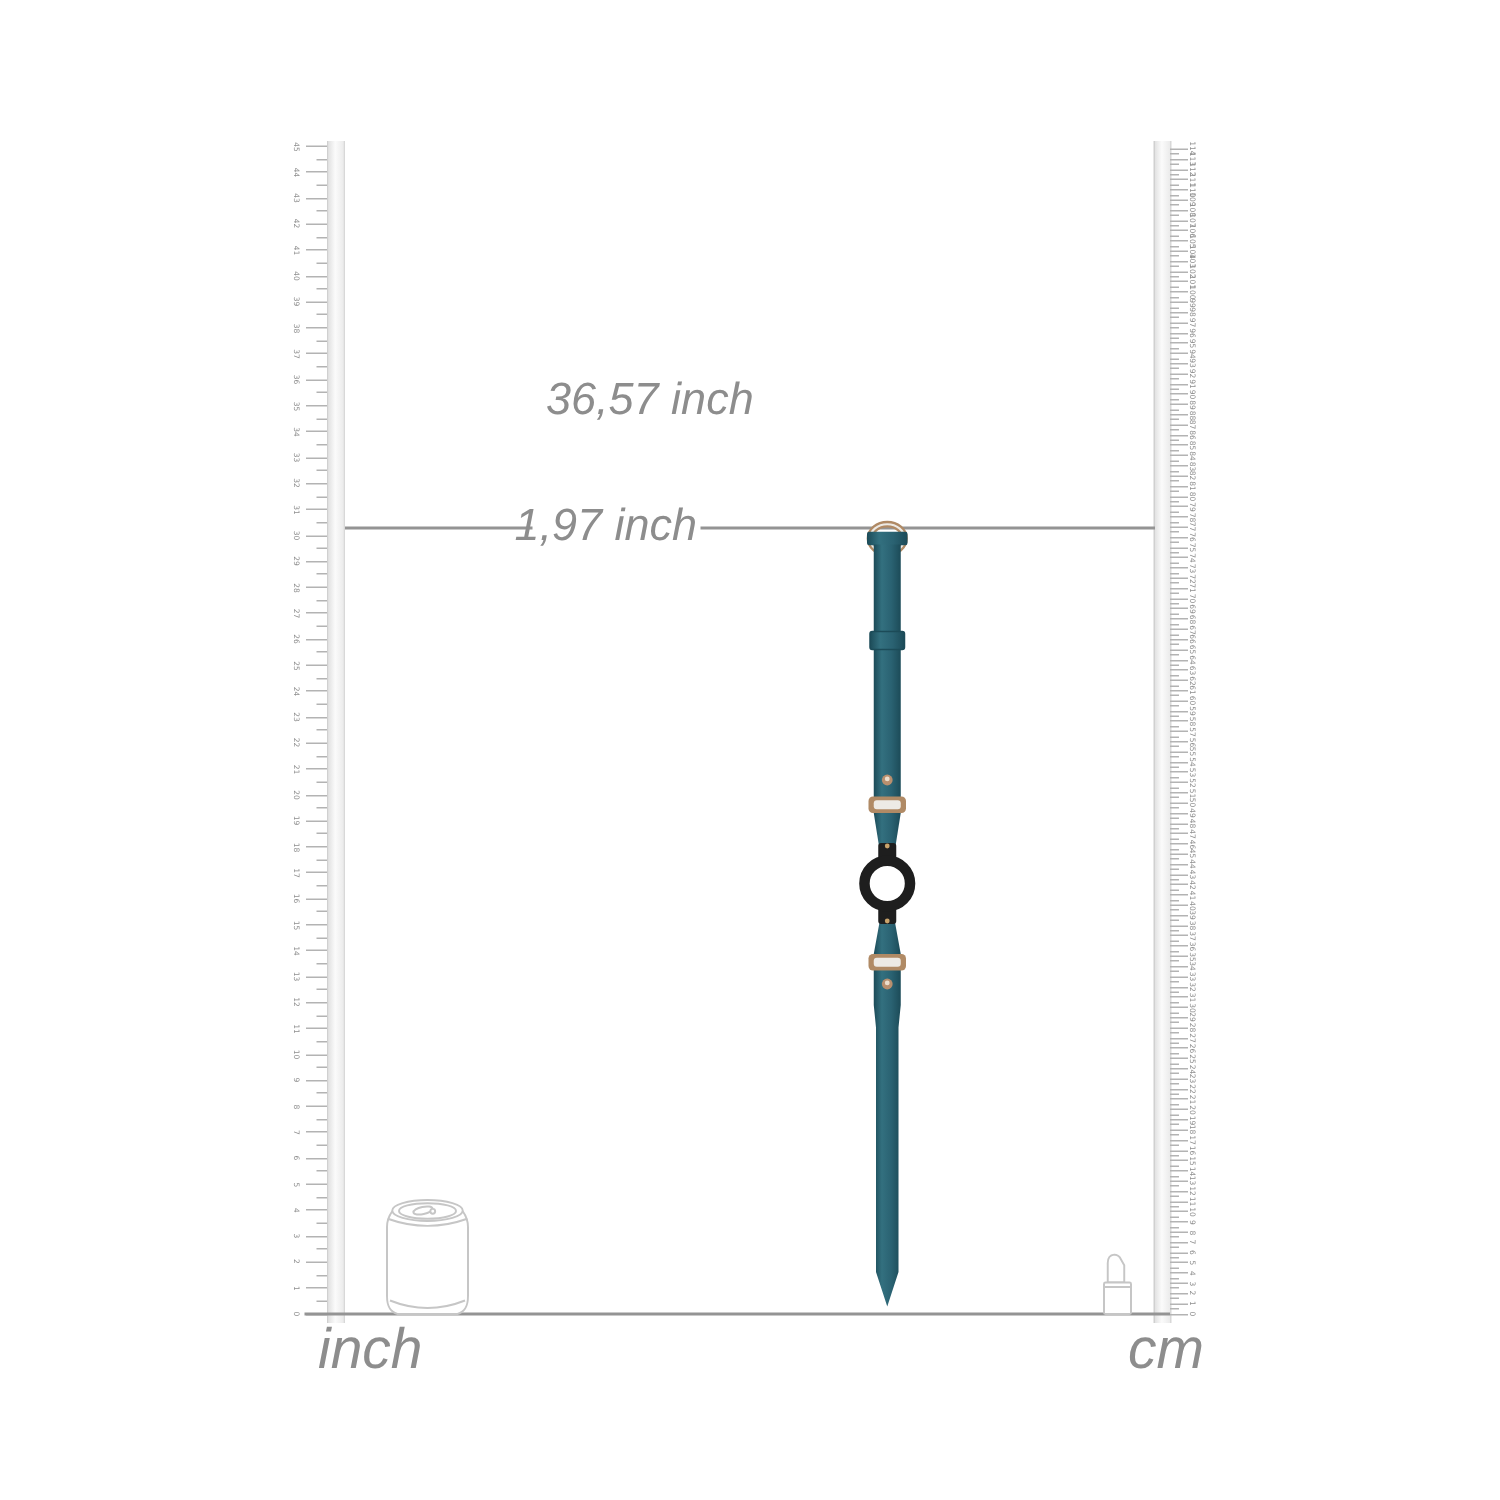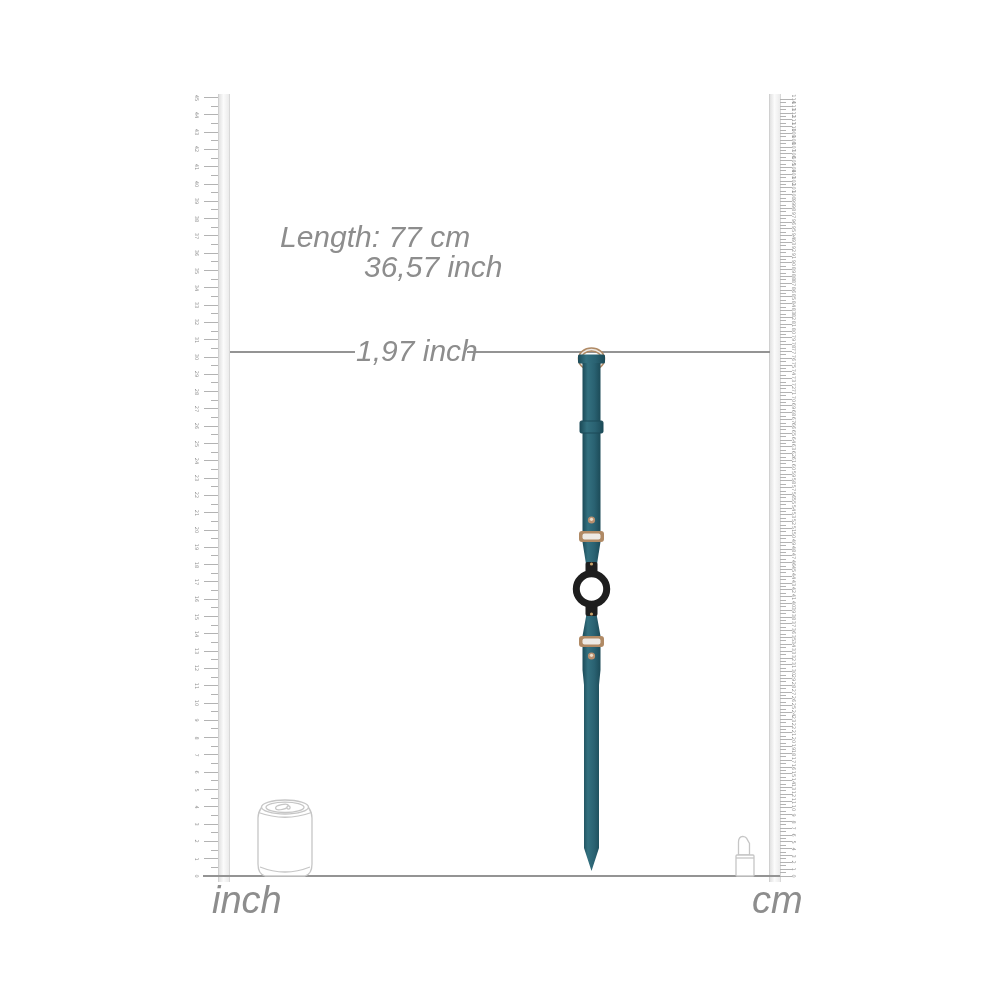--- a/index.html
+++ b/index.html
@@ -27,21 +27,21 @@
             background:var(--line-gray,#949494);}
   .marker{position:absolute;top:351px;height:2px;background:var(--line-gray,#949494);}
   .marker-left{left:230px;width:125px;}
   .marker-right{left:467px;width:303px;}
   
   .dim{position:absolute;font-style:italic;font-size:30px;line-height:32px;
        color:var(--text-gray,#8d8d8d);white-space:nowrap;}
   .dim-length-metric{left:280px;top:221px;}
   .dim-length-imperial{left:364px;top:251px;}
   .dim-width-metric{left:280px;top:308px;}
-  .dim-width-imperial{left:356px;top:335px;}
+  .dim-width-imperial{left:343px;top:335px;}
   
   .unit{position:absolute;font-style:italic;font-size:38px;
         color:var(--text-gray,#8d8d8d);}
   .unit-inch{left:212px;top:879px;}
   .unit-cm{left:752px;top:879px;}
   
   .svg-abs{position:absolute;}
 </style>
 </head>
 <body>
@@ -531,21 +531,20 @@
       <div class="tnum right-num" style="top: 103.244px;">113</div>
       <div class="tick right-minor" style="top: 102.338px;"></div>
       <div class="tick right-major" style="top: 98.932px;"></div>
       <div class="tnum right-num" style="top: 96.432px;">114</div>
     </div>
 
   <div class="baseline"></div>
   <div class="marker marker-left"></div>
   <div class="marker marker-right"></div>
 
-  <div class="dim dim-length-metric">Length: 77 cm</div>
   <div class="dim dim-length-imperial">36,57 inch</div>
   <div class="dim dim-width-imperial">1,97 inch</div>
 
   <div class="unit unit-inch">inch</div>
   <div class="unit unit-cm">cm</div>
 
   <svg class="svg-abs" style="left:253px;top:796px;" width="64" height="84" viewBox="0 0 64 84">
     <g fill="#ffffff" stroke="var(--outline-gray)" stroke-width="1.3">
       <path d="M8.5,11.5 C6,15 5,18 5,22 L5,68 C5,75 7,78.5 12,80 L52,80 C57,78.5 59,75 59,68 L59,22 C59,18 58,15 55.5,11.5"></path>
       <path d="M7,71 Q32,81 57,71" fill="none"></path>

